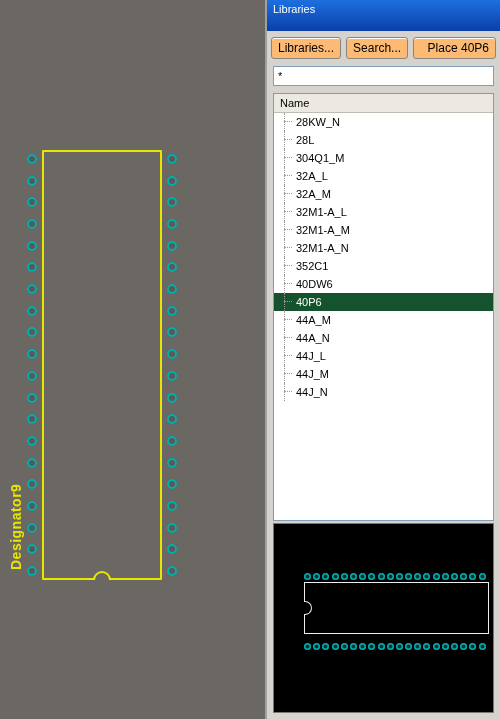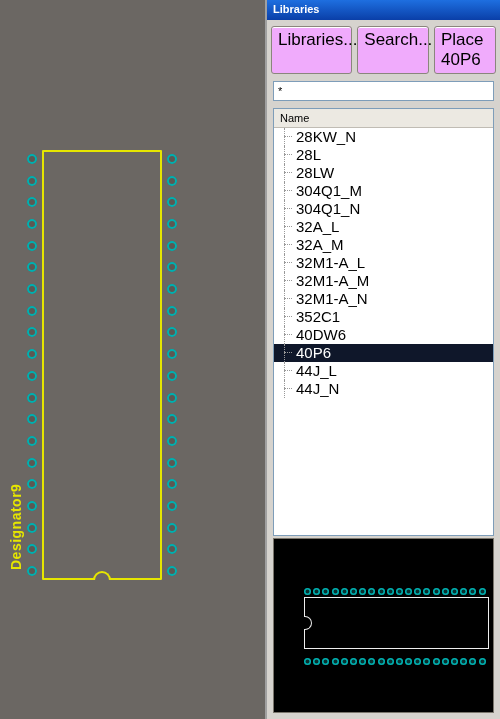--- a/index.html
+++ b/index.html
@@ -46,38 +46,38 @@
   .pad.right { right: 0; }
 
   
   .panel {
     position: absolute; left: 265px; top: 0; width: 235px; height: 719px;
     background: #d6d3ce;
     border-left: 2px solid #a0a0a0;
     display: flex; flex-direction: column;
   }
   .titlebar {
-    height: 20px;
+    height: 31px;
     background: linear-gradient(#1e6fe0, #0a3fa8);
-    color: white; font-weight: bold;
+    color: white; font-weight: normal;
     padding: 3px 6px; font-size: 11px;
   }
   .toolbar {
     padding: 6px 4px 4px 4px;
     display: flex; gap: 5px;
   }
   .btn {
-    background: #f0abfc;
+    background: #fdba74;
     border: 1px solid #8a867d;
     border-radius: 3px;
     padding: 3px 6px;
-    font-size: 17px;
+    font-size: 12px;
     cursor: pointer;
     min-width: 62px;
-    text-align: left;
+    text-align: right;
     box-shadow: inset 0 1px 0 #fff;
   }
   .dropdown, .filter {
     margin: 3px 6px;
     background: white;
     border: 1px solid #7e9db9;
     height: 20px;
     padding: 2px 4px;
     font-size: 11px;
     display: flex; align-items: center; justify-content: space-between;
@@ -96,38 +96,38 @@
     border-bottom: 1px solid #c0bcb4;
     padding: 3px 6px;
     font-size: 11px;
   }
   .list {
     overflow-y: auto;
     height: calc(100% - 20px);
   }
   .tree-item {
     padding: 1px 0 1px 22px;
-    font-size: 15px;
+    font-size: 11px;
     white-space: nowrap;
     position: relative;
     cursor: default;
     line-height: 16px;
   }
   .tree-item::before {
     content: "";
     position: absolute; left: 10px; top: 0; bottom: 0;
     border-left: 1px dotted #999;
   }
   .tree-item::after {
     content: "";
     position: absolute; left: 10px; top: 8px; width: 8px;
     border-top: 1px dotted #999;
   }
   .tree-item.selected {
-    background: #0f172a; color: white;
+    background: #14532d; color: white;
   }
   .status {
     padding: 3px 6px 4px 6px; font-size: 11px; color: #222;
     background: #d6d3ce;
   }
   .preview {
     flex: 1;
     margin: 2px 6px 6px 6px;
     background: #000;
     border: 1px solid #7a766d;
@@ -227,32 +227,33 @@
 
   <div class="filter">
     <span>*</span>
   </div>
 
   <div class="list-wrap">
     <div class="list-header">Name</div>
     <div class="list" id="fp-list">
         <div class="tree-item">28KW_N</div>
         <div class="tree-item">28L</div>
-        <div class="tree-item">28LW</div>
         <div class="tree-item">304Q1_M</div>
-        <div class="tree-item">304Q1_N</div>
         <div class="tree-item">32A_L</div>
         <div class="tree-item">32A_M</div>
         <div class="tree-item">32M1-A_L</div>
         <div class="tree-item">32M1-A_M</div>
         <div class="tree-item">32M1-A_N</div>
         <div class="tree-item">352C1</div>
         <div class="tree-item">40DW6</div>
         <div class="tree-item selected">40P6</div>
+        <div class="tree-item">44A_M</div>
+        <div class="tree-item">44A_N</div>
         <div class="tree-item">44J_L</div>
+        <div class="tree-item">44J_M</div>
         <div class="tree-item">44J_N</div>
       </div>
   </div>
 
 
   <div class="preview">
     <div class="preview-pads preview-row-top" id="prow-top"><span class="ppad"></span><span class="ppad"></span><span class="ppad"></span><span class="ppad"></span><span class="ppad"></span><span class="ppad"></span><span class="ppad"></span><span class="ppad"></span><span class="ppad"></span><span class="ppad"></span><span class="ppad"></span><span class="ppad"></span><span class="ppad"></span><span class="ppad"></span><span class="ppad"></span><span class="ppad"></span><span class="ppad"></span><span class="ppad"></span><span class="ppad"></span><span class="ppad"></span></div>
     <div class="preview-outline"></div>
     <div class="preview-pads preview-row-bot" id="prow-bot"><span class="ppad"></span><span class="ppad"></span><span class="ppad"></span><span class="ppad"></span><span class="ppad"></span><span class="ppad"></span><span class="ppad"></span><span class="ppad"></span><span class="ppad"></span><span class="ppad"></span><span class="ppad"></span><span class="ppad"></span><span class="ppad"></span><span class="ppad"></span><span class="ppad"></span><span class="ppad"></span><span class="ppad"></span><span class="ppad"></span><span class="ppad"></span><span class="ppad"></span></div>
   </div>

